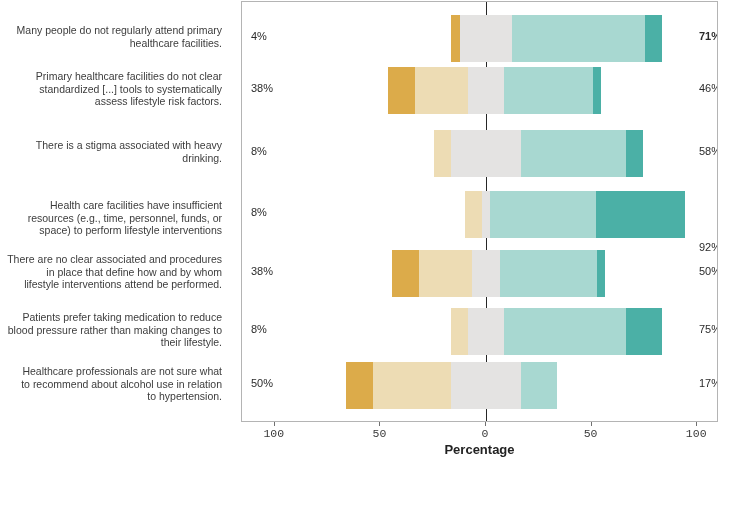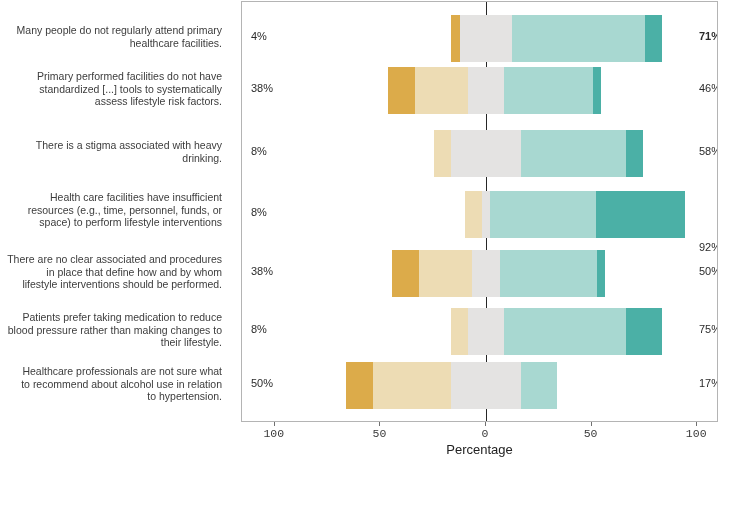--- a/index.html
+++ b/index.html
@@ -110,20 +110,21 @@
     white-space: nowrap;
   }
   .xtitle {
     position: absolute;
     left: 241px;
     top: 442px;
     width: 477px;
     text-align: center;
     font-size: 13px;
     color: #222;
+    font-weight: bold;
   }
 
   
   .legend {
     position: absolute;
     left: 0;
     top: 472px;
     width: 732px;
     height: 53px;
   }
@@ -132,37 +133,37 @@
 <body>
 
 <div id="chart-root">
 
   <div class="left-labels">
       <div class="left-label" style="top: 24.4px;">
         <div>Many people do not regularly attend primary</div>
         <div>healthcare facilities.</div>
       </div>
       <div class="left-label" style="top: 70.1px;">
-        <div>Primary performed facilities do not have</div>
+        <div>Primary healthcare facilities do not clear</div>
         <div>standardized [...] tools to systematically</div>
         <div>assess lifestyle risk factors.</div>
       </div>
       <div class="left-label" style="top: 139.4px;">
         <div>There is a stigma associated with heavy</div>
         <div>drinking.</div>
       </div>
-      <div class="left-label" style="top: 191px; margin-left: 28px;">
+      <div class="left-label" style="top: 199px; margin-left: 28px;">
         <div>Health care facilities have insufficient</div>
         <div>resources (e.g., time, personnel, funds, or</div>
         <div>space) to perform lifestyle interventions</div>
       </div>
       <div class="left-label" style="top: 253.1px;">
         <div>There are no clear associated and procedures</div>
         <div>in place that define how and by whom</div>
-        <div>lifestyle interventions should be performed.</div>
+        <div>lifestyle interventions attend be performed.</div>
       </div>
       <div class="left-label" style="top: 311.1px;">
         <div>Patients prefer taking medication to reduce</div>
         <div>blood pressure rather than making changes to</div>
         <div>their lifestyle.</div>
       </div>
       <div class="left-label" style="top: 365.1px;">
         <div>Healthcare professionals are not sure what</div>
         <div>to recommend about alcohol use in relation</div>
         <div>to hypertension.</div>

